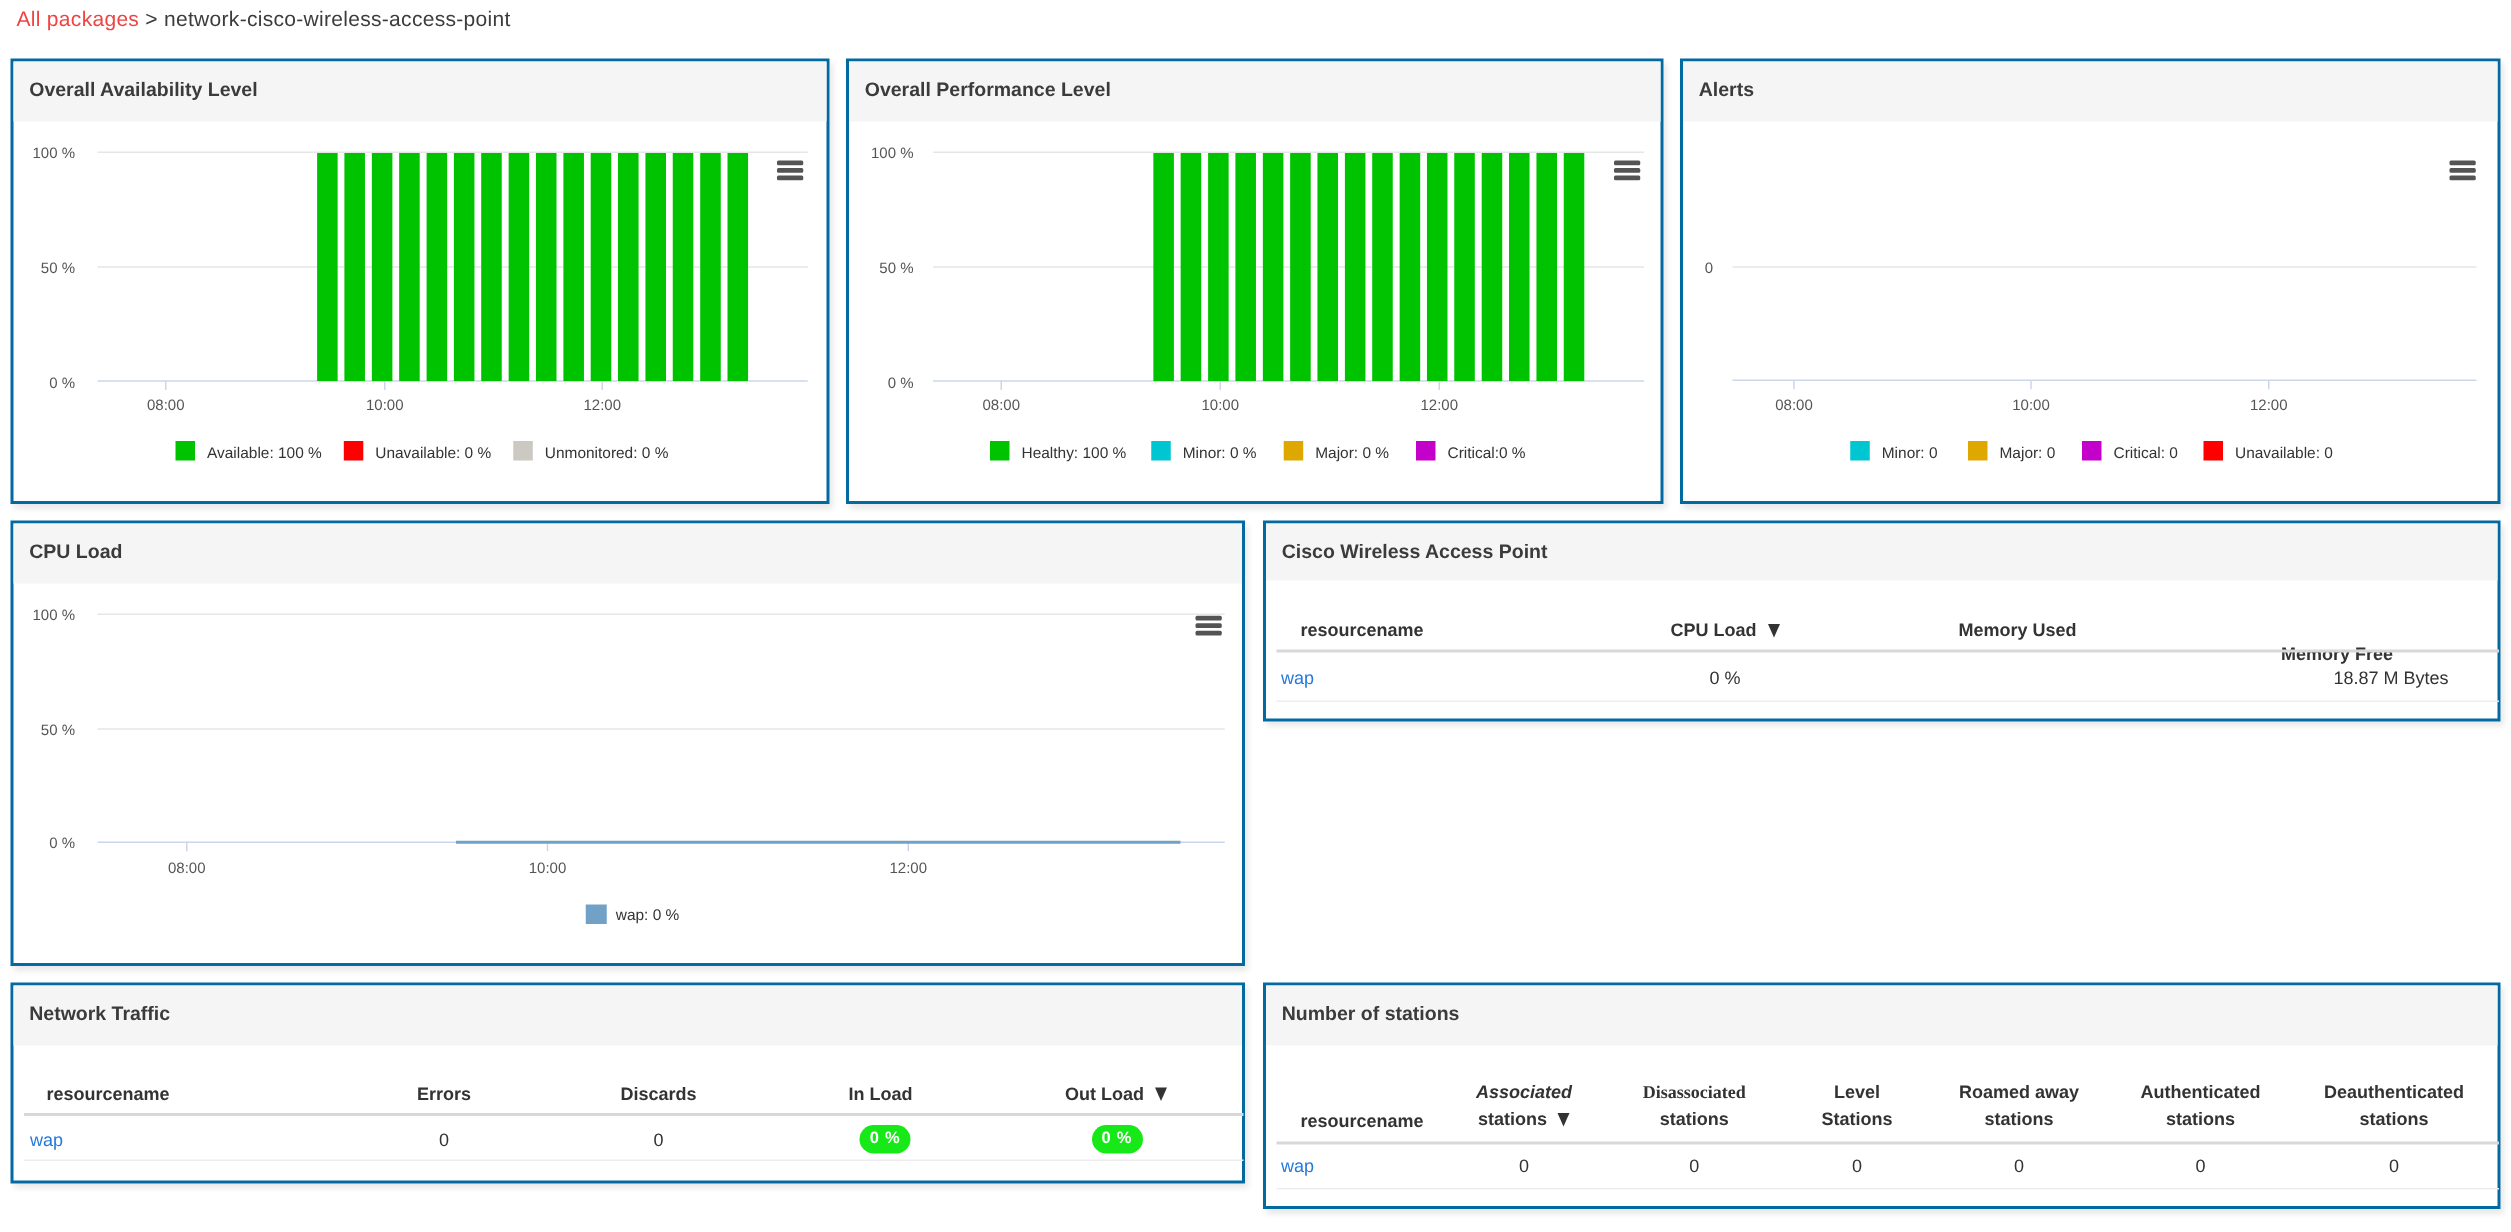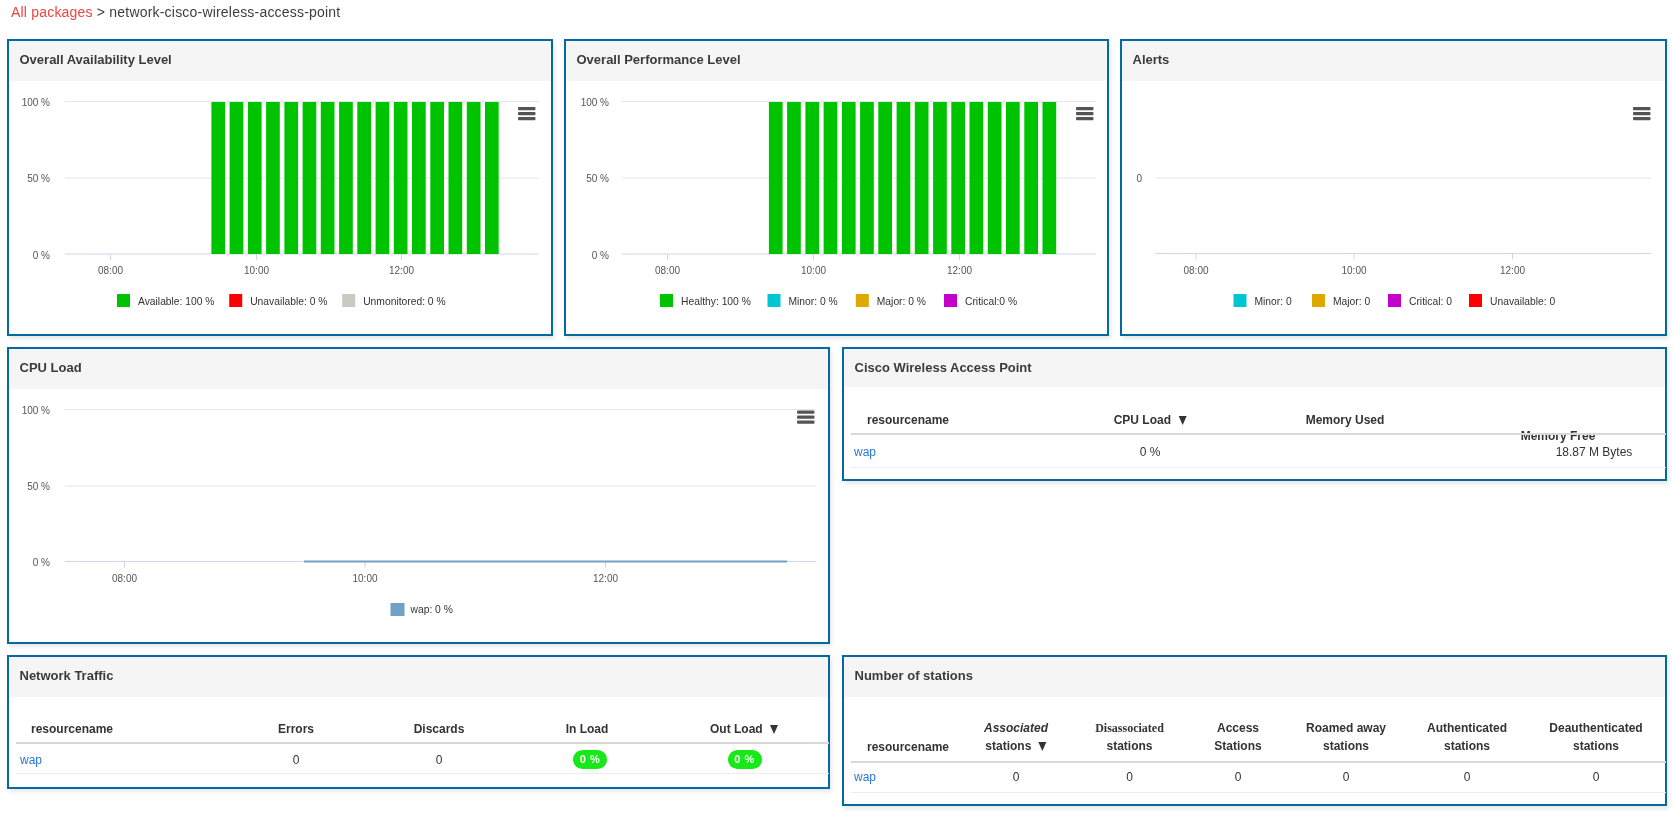--- a/index.html
+++ b/index.html
@@ -188,21 +188,21 @@
 <div class="fline" style="left:7px;top:116px;width:813px;"></div>
 </div>
 <div class="panel" style="left:842px;top:655px;width:825px;height:151px;">
 <div class="phead"></div>
       <div class="ptitle">Number of stations</div>
 <div class="th" style="left:23px;top:83px;">resourcename</div>
 <div class="th ctr" style="left:172px;top:64px;font-style:italic;">Associated</div>
 <div class="th ctr" style="left:172px;top:82px;">stations <span class="arr"></span></div>
 <div class="th ctr" style="left:285.5px;top:64px;font-family:Liberation Serif, serif;">Disassociated</div>
 <div class="th ctr" style="left:285.5px;top:82px;">stations</div>
-<div class="th ctr" style="left:394px;top:64px;">Access</div>
+<div class="th ctr" style="left:394px;top:64px;">Level</div>
 <div class="th ctr" style="left:394px;top:82px;">Stations</div>
 <div class="th ctr" style="left:502px;top:64px;">Roamed away</div>
 <div class="th ctr" style="left:502px;top:82px;">stations</div>
 <div class="th ctr" style="left:623px;top:64px;">Authenticated</div>
 <div class="th ctr" style="left:623px;top:82px;">stations</div>
 <div class="th ctr" style="left:752px;top:64px;">Deauthenticated</div>
 <div class="th ctr" style="left:752px;top:82px;">stations</div>
 <div class="hline" style="left:7px;top:104px;width:815px;"></div>
 <div class="td" style="left:10px;top:113px;"><a>wap</a></div>
 <div class="td ctr" style="left:172px;top:113px;">0</div>

